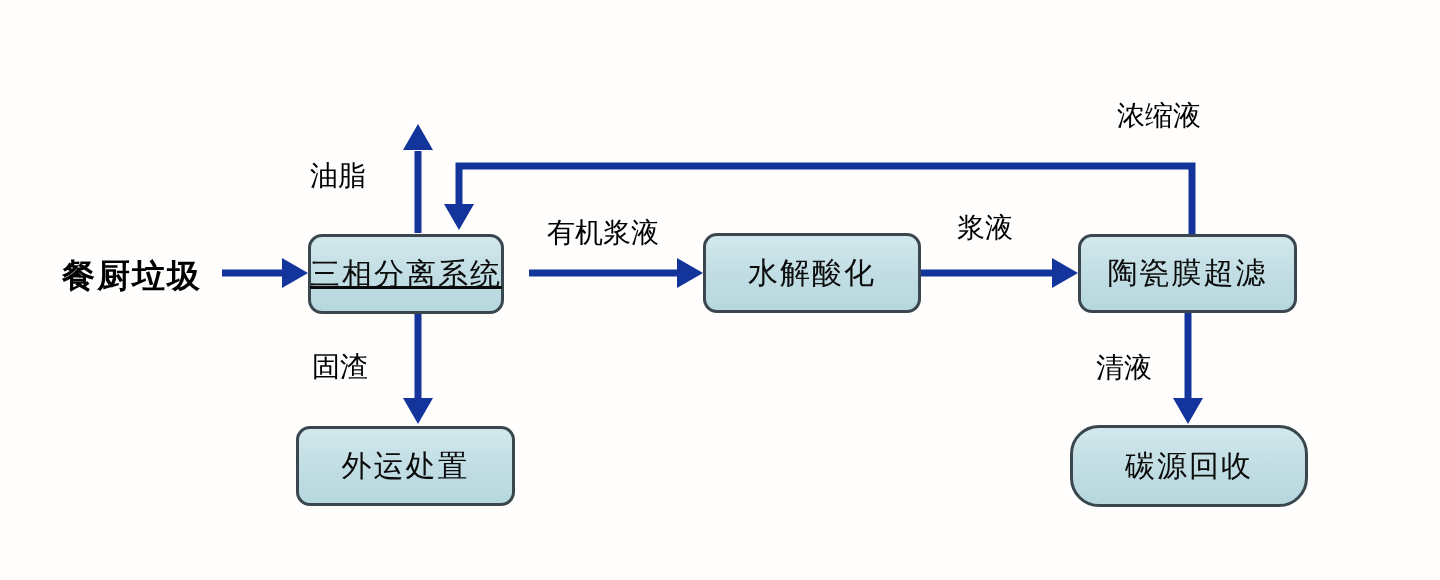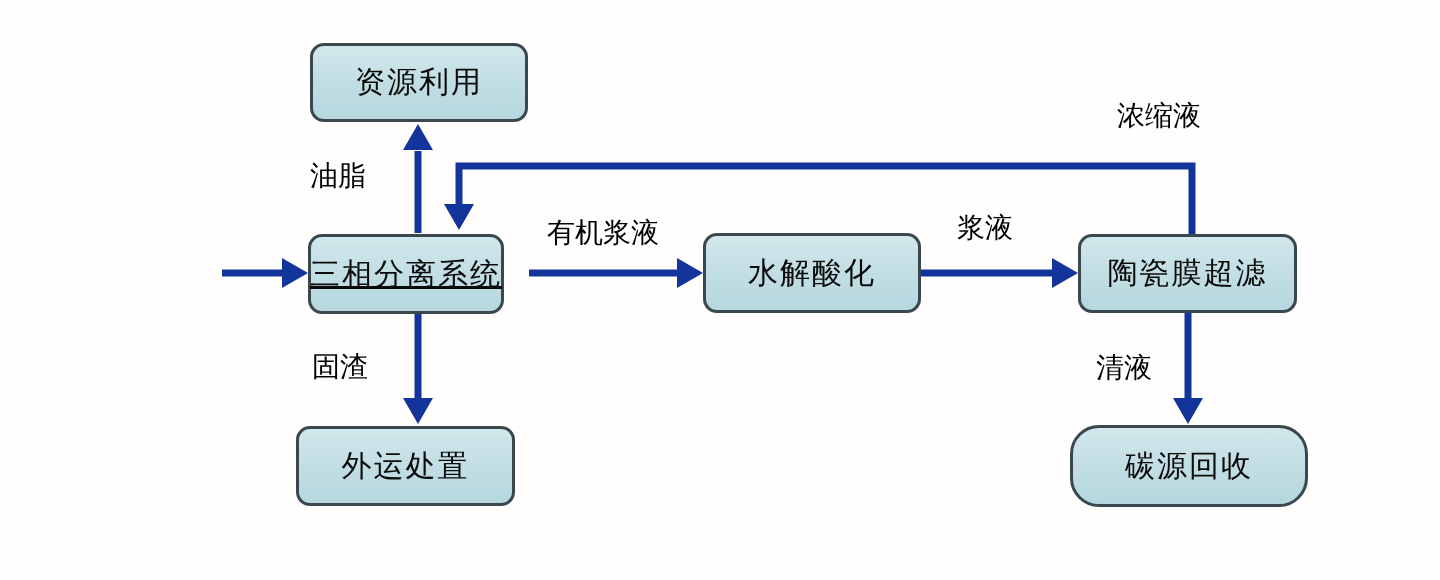--- a/index.html
+++ b/index.html
@@ -91,24 +91,22 @@
         <polygon points="1173,398 1203,398 1188,424" stroke="none"></polygon>
       </g>
 
       <g>
         <path d="M 1192 235 L 1192 166 L 459 166 L 459 206" fill="none"></path>
         <polygon points="444,204 474,204 459,230" stroke="none"></polygon>
       </g>
     </g>
   </svg>
 
+  <div class="source-label" style="left:62px; top:254px;">餐厨垃圾</div>
 
-  <div class="node" style="left:310px; top:43px; width:218px; height:79px;">
-    <span>资源利用</span>
-  </div>
 
   <div class="node" style="left:308px; top:234px; width:196px; height:80px;text-decoration:underline;">
     <span>三相分离系统</span>
   </div>
 
   <div class="node" style="left:703px; top:233px; width:218px; height:80px;align-items:center;">
     <span>水解酸化</span>
   </div>
 
   <div class="node" style="left:1078px; top:234px; width:219px; height:79px;">

